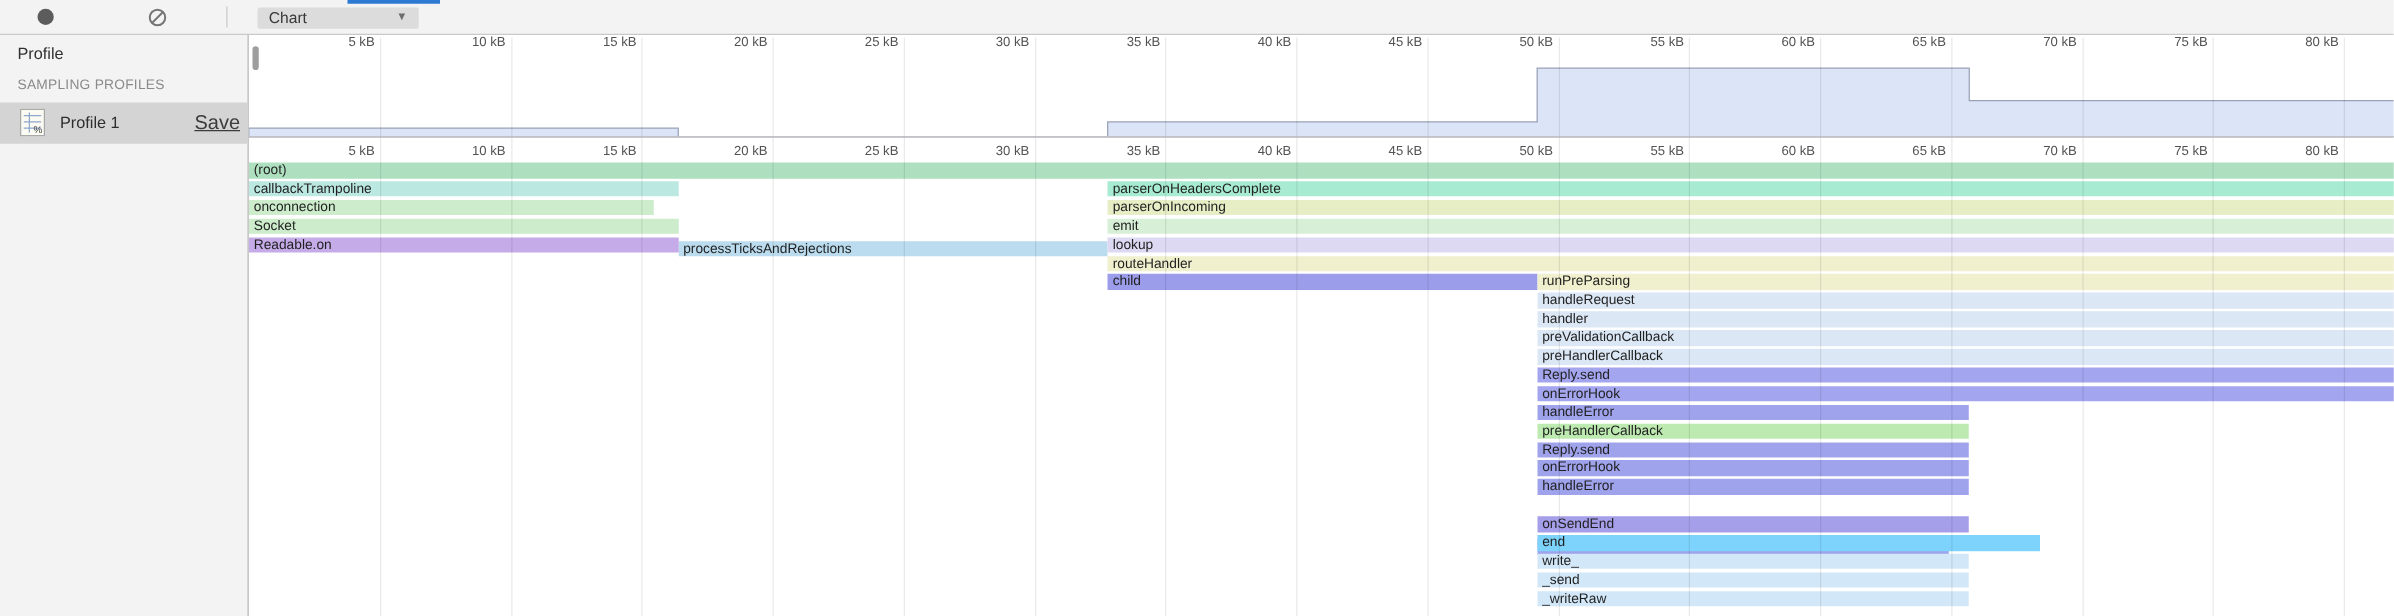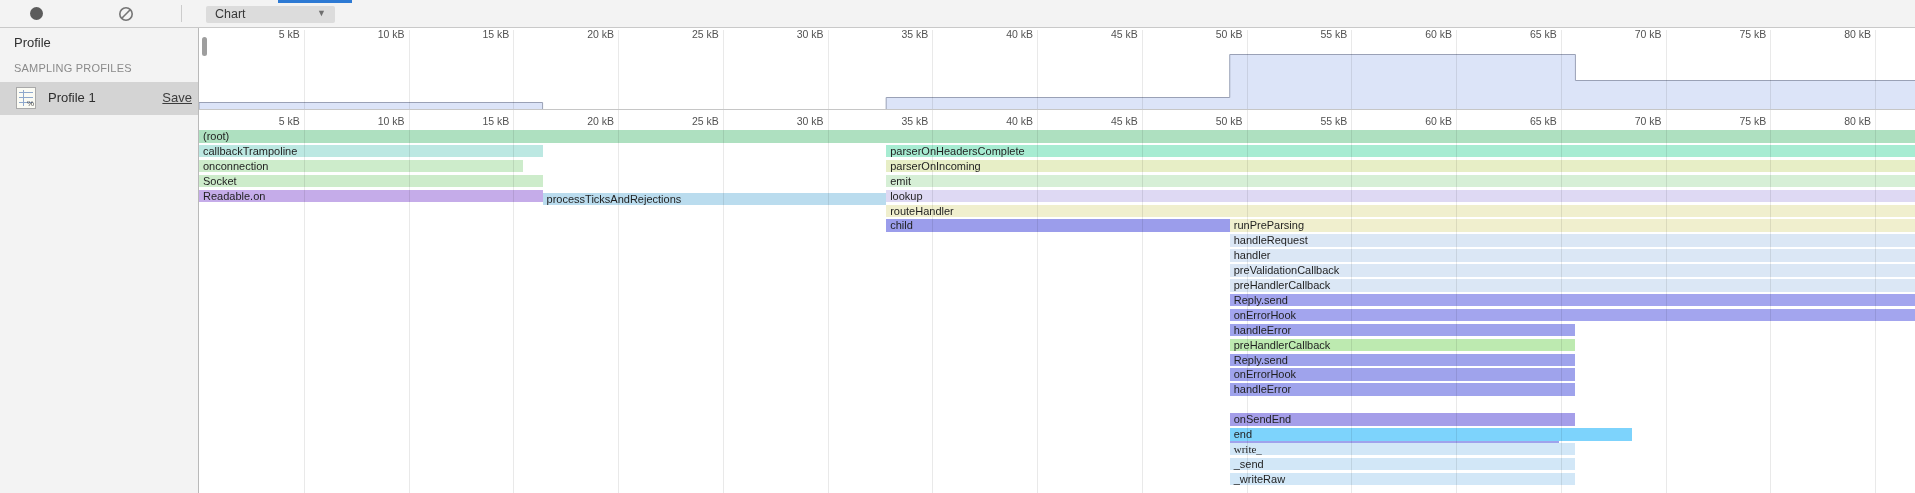--- a/index.html
+++ b/index.html
@@ -25,21 +25,21 @@
            border-right:1px solid #b9b9b9;z-index:15;}
   .sb-title{position:absolute;left:14px;top:8px;font-size:13px;color:#303030;}
   .sb-section{position:absolute;left:14px;top:35px;font-size:11px;color:#8a8a8a;letter-spacing:.2px;}
   .profile-row{position:absolute;left:0;top:55px;width:198px;height:33px;background:#d4d4d4;cursor:pointer;}
   .profile-icon{position:absolute;left:16px;top:5px;width:20px;height:22px;background:#fbfbf4;
                 border:1px solid #a9a9a9;box-sizing:border-box;}
   .profile-icon .ln{position:absolute;left:2px;right:2px;height:1px;background:#8fa8cc;}
   .profile-icon .vln{position:absolute;left:6px;top:2px;bottom:2px;width:1px;background:#8fa8cc;}
   .profile-icon .pct{position:absolute;right:1px;bottom:0px;font-size:8px;color:#4a4a4a;}
   .profile-name{position:absolute;left:48px;top:8px;font-size:13px;color:#2e2e2e;}
-  .save-link{position:absolute;right:6px;top:8px;font-size:13px;color:#3c3c3c;
+  .save-link{position:absolute;right:6px;top:8px;font-size:16px;color:#3c3c3c;
              text-decoration:underline;cursor:pointer;}
 
   
   .main{position:absolute;left:0;top:0;width:1915px;height:493px;background:#fff;}
   .ruler-label{position:absolute;width:58px;text-align:right;font-size:10.5px;color:#525252;z-index:6;}
   .overview-wrap{position:absolute;inset:0;z-index:2;}
   .overview-bottom-line{position:absolute;left:199px;top:109px;right:0;height:1px;background:#c6c6c6;z-index:5;}
   .gridline{position:absolute;width:1px;background:rgba(0,0,0,0.085);z-index:4;}
   .flame-bar{position:absolute;overflow:hidden;white-space:nowrap;z-index:3;cursor:pointer;}
   .flame-bar .lbl{display:block;padding-left:4px;font-size:11px;color:#1f1f1f;}
@@ -169,21 +169,21 @@
         </div>
         <div class="flame-bar" style="left: 1229.74px; width: 329px; top: 398.2px; height: 12.6px; background: rgb(159, 163, 236); margin-top: 33px;">
           <span class="lbl" style="line-height: 12.6px;">onSendHook</span>
         </div>
         <div class="flame-bar" style="left: 1229.74px; width: 345.675px; top: 413.1px; height: 12.6px; background: rgb(165, 158, 233);">
           <span class="lbl" style="line-height: 12.6px;">onSendEnd</span>
         </div>
         <div class="flame-bar" style="left: 1229.74px; width: 402px; top: 428px; height: 12.6px; background: #7dd3fc;">
           <span class="lbl" style="line-height: 12.6px;">end</span>
         </div>
-        <div class="flame-bar" style="left: 1229.74px; width: 345.675px; top: 442.9px; height: 12.6px; background: rgb(210, 231, 247); font-family: Liberation Serif, serif;">
+        <div class="flame-bar" style="left: 1229.74px; width: 345.675px; top: 442.9px; height: 12.6px; background: rgb(210, 231, 247);">
           <span class="lbl" style="line-height: 12.6px;">write_</span>
         </div>
         <div class="flame-bar" style="left: 1229.74px; width: 345.675px; top: 457.8px; height: 12.6px; background: rgb(210, 231, 247);">
           <span class="lbl" style="line-height: 12.6px;">_send</span>
         </div>
         <div class="flame-bar" style="left: 1229.74px; width: 345.675px; top: 472.7px; height: 12.6px; background: rgb(210, 231, 247);">
           <span class="lbl" style="line-height: 12.6px;">_writeRaw</span>
         </div>
       </div>
     <div id="gridlines">

